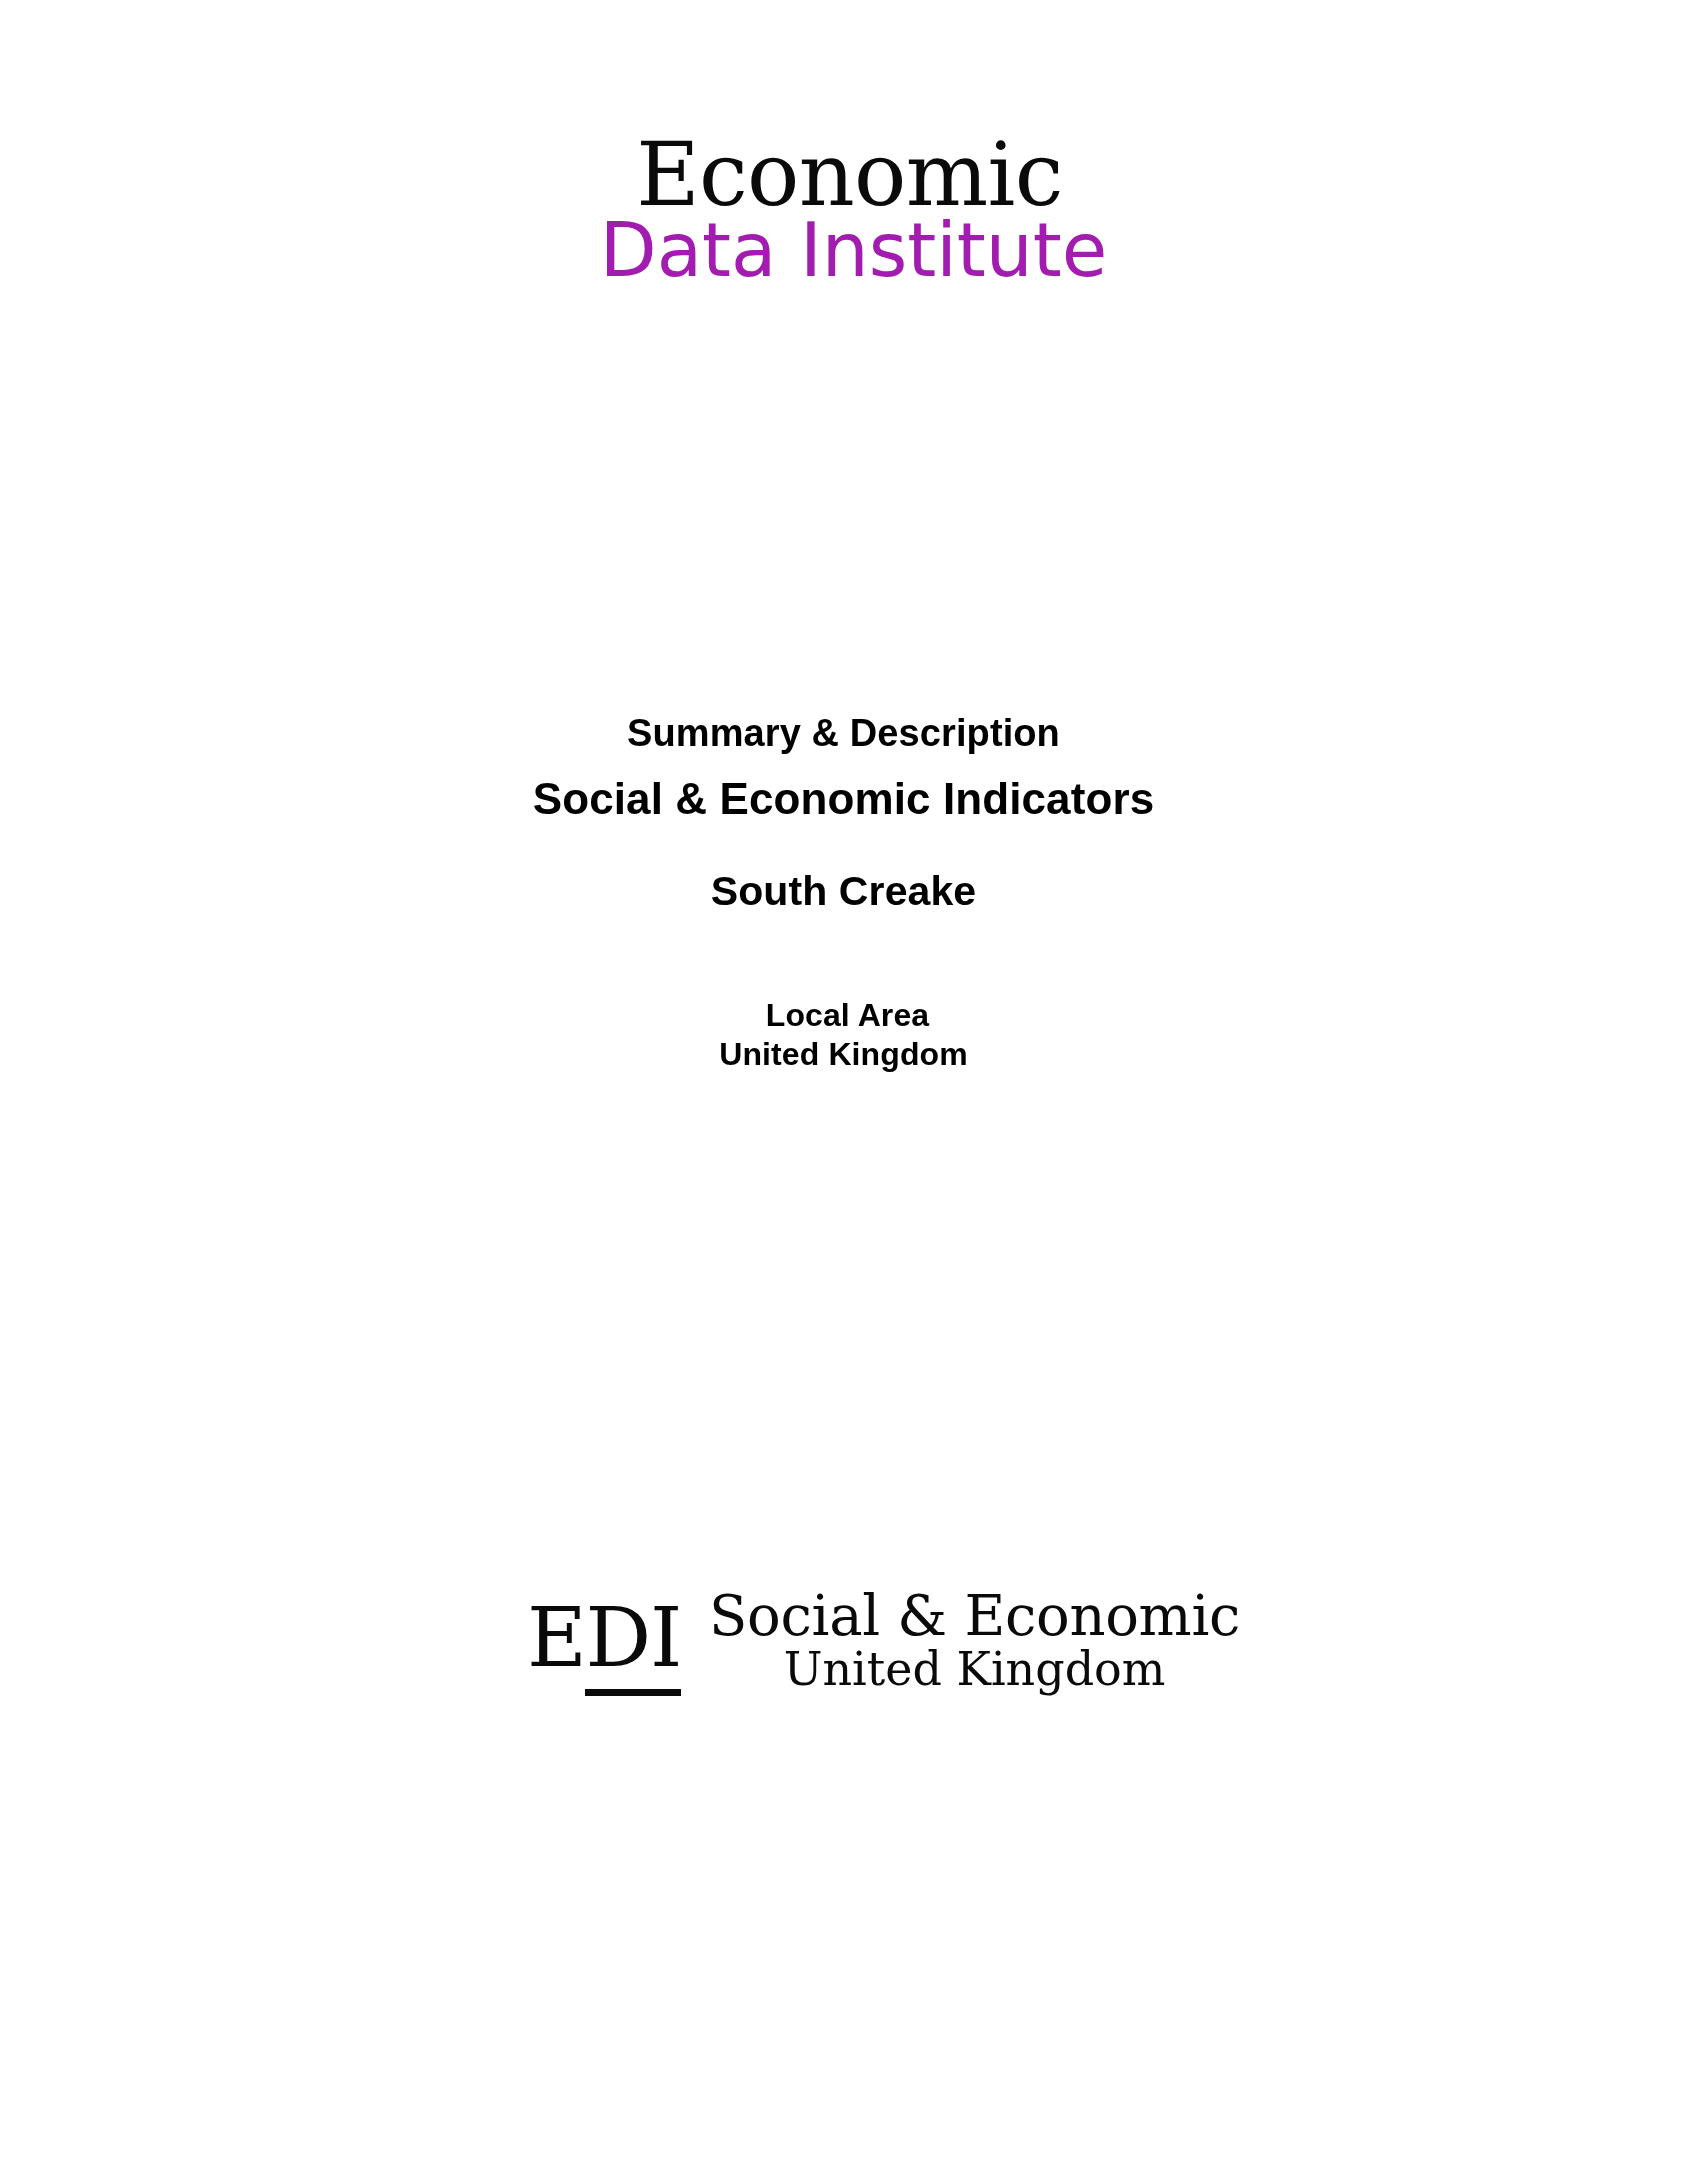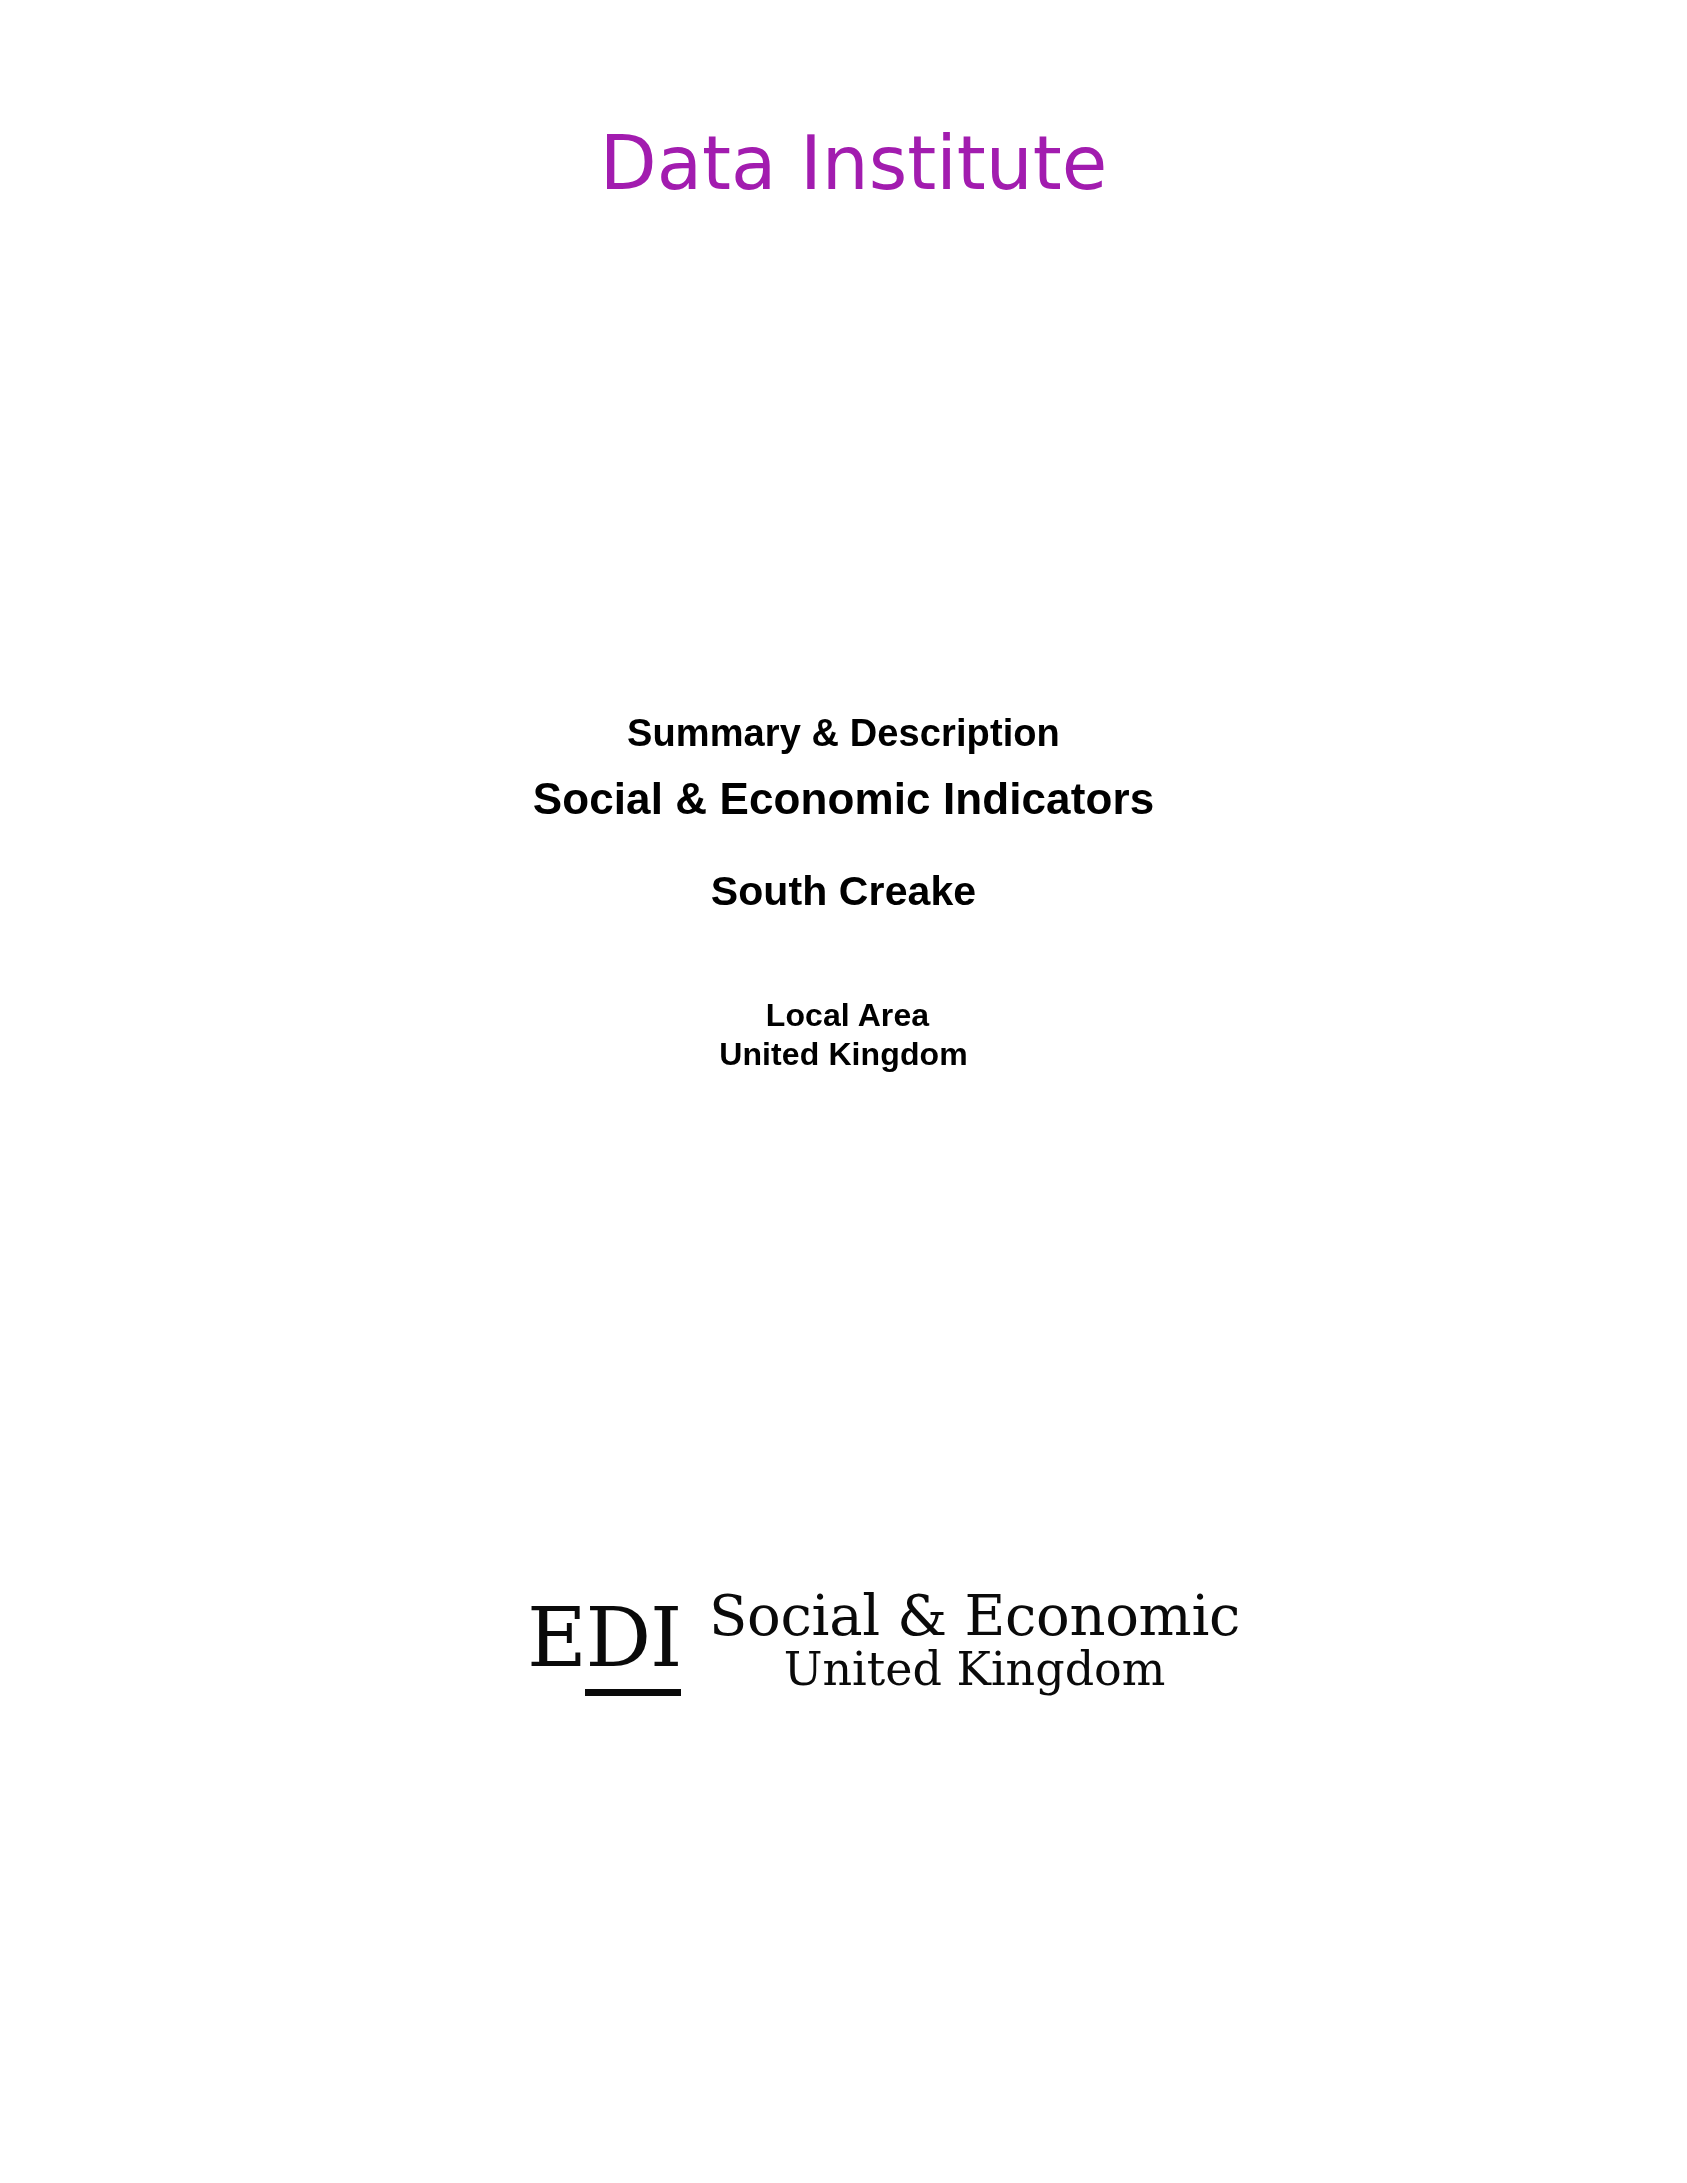--- a/index.html
+++ b/index.html
@@ -128,20 +128,21 @@
     color: #0a0a0a;
     margin-top: 1.3px;
   }
 </style>
 </head>
 <body>
 
 <div class="page">
 
   <div class="masthead">
+    <div class="masthead-line1">Economic</div>
     <div class="masthead-line2">Data Institute</div>
   </div>
 
   <div class="title-block">
     <div class="title-line t-summary">Summary &amp; Description</div>
     <div class="title-line t-indicators">Social &amp; Economic Indicators</div>
     <div class="title-line t-area">South Creake</div>
     <div class="title-line t-sub1">Local Area</div>
     <div class="title-line t-sub2">United Kingdom</div>
   </div>

